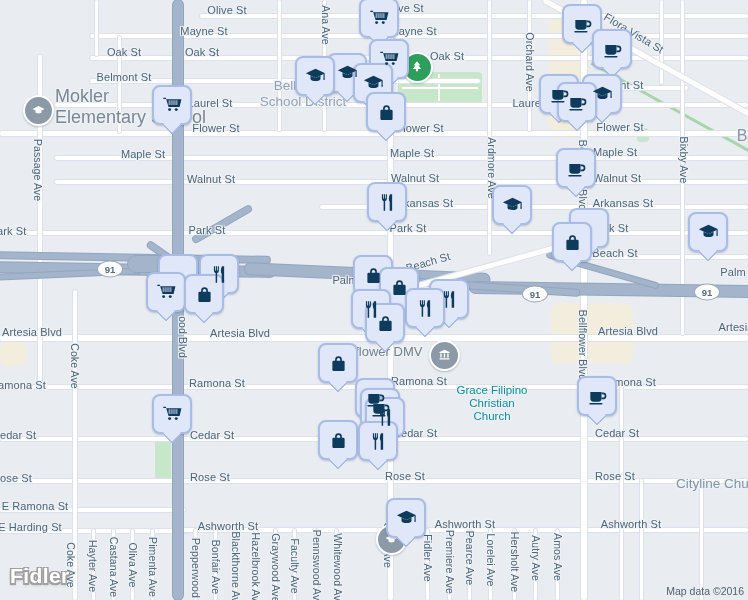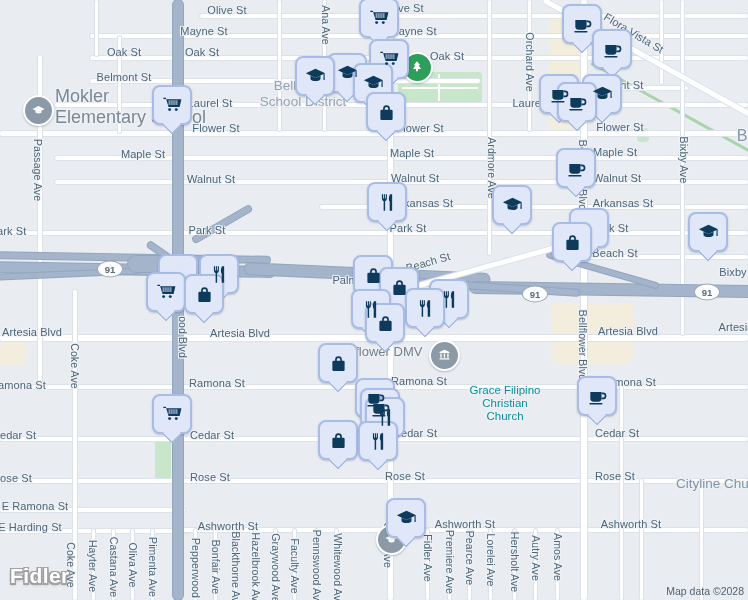--- a/index.html
+++ b/index.html
@@ -167,21 +167,21 @@
       <div class="lbl" style="left: 617px; top: 178px;">Walnut St</div>
       <div class="lbl" style="left: 423px; top: 203px;">Arkansas St</div>
       <div class="lbl" style="left: 623px; top: 203px;">Arkansas St</div>
       <div class="lbl" style="left: 8px; top: 231px;">Park St</div>
       <div class="lbl" style="left: 207px; top: 230px;">Park St</div>
       <div class="lbl" style="left: 408px; top: 228px;">Park St</div>
       <div class="lbl" style="left: 610px; top: 228px;">Park St</div>
       <div class="lbl" style="left: 428px; top: 262px; transform: translate(-50%, -50%) rotate(-16deg);">Beach St</div>
       <div class="lbl" style="left: 615px; top: 253px;">Beach St</div>
       <div class="lbl" style="left: 352px; top: 280px;">Palm St</div>
-      <div class="lbl" style="left: 733px; top: 272px;">Bixby</div>
+      <div class="lbl" style="left: 733px; top: 272px;">Palm</div>
       <div class="lbl" style="left: 32px; top: 332px;">Artesia Blvd</div>
       <div class="lbl" style="left: 240px; top: 333px;">Artesia Blvd</div>
       <div class="lbl" style="left: 628px; top: 331px;">Artesia Blvd</div>
       <div class="lbl" style="left: 736px; top: 327px;">Artesia</div>
       <div class="lbl" style="left: 18px; top: 385px;">Ramona St</div>
       <div class="lbl" style="left: 217px; top: 383px;">Ramona St</div>
       <div class="lbl" style="left: 419px; top: 381px;">Ramona St</div>
       <div class="lbl" style="left: 628px; top: 382px;">Ramona St</div>
       <div class="lbl" style="left: 14px; top: 435px;">Cedar St</div>
       <div class="lbl" style="left: 212px; top: 435px;">Cedar St</div>
@@ -223,21 +223,21 @@
       <div class="lbl v" style="left: 428px; top: 558px;">Fidler Ave</div>
       <div class="lbl v" style="left: 450px; top: 562px;">Premiere Ave</div>
       <div class="lbl v" style="left: 470px; top: 558px;">Pearce Ave</div>
       <div class="lbl v" style="left: 491px; top: 560px;">Lorelei Ave</div>
       <div class="lbl v" style="left: 515px; top: 562px;">Hersholt Ave</div>
       <div class="lbl v" style="left: 536px; top: 558px;">Autry Ave</div>
       <div class="lbl v" style="left: 558px; top: 557px;">Amos Ave</div>
       <div class="alabel" style="left: 303px; top: 94px; color: rgb(148, 163, 177); font-size: 13.5px;">Bellflower<br>School District</div>
       <div class="alabel left" style="left: 55px; top: 107px; color: rgb(123, 136, 148); font-size: 18px;">Mokler<br>Elementary School</div>
       <div class="alabel" style="left: 378px; top: 352px; color: rgb(114, 127, 138); font-size: 13px;">Bellflower DMV</div>
-      <div class="alabel" style="left: 505px; top: 404px; color: rgb(12, 142, 154); font-size: 11.5px;">Grace Filipino<br>Christian<br>Church</div>
+      <div class="alabel" style="left: 492px; top: 404px; color: rgb(12, 142, 154); font-size: 11.5px;">Grace Filipino<br>Christian<br>Church</div>
       <div class="alabel left" style="left: 676px; top: 484px; color: rgb(129, 149, 168); font-size: 13.5px;">Cityline Church</div>
       <div class="alabel" style="left: 742px; top: 136px; color: rgb(138, 151, 164); font-size: 16px;">B</div>
     </div>
   <div id="layer-markers">
       <div class="pin" style="left: 377px; top: 16px;">
         <svg width="21" height="21" viewBox="0 0 24 24">
           <path d="M1.5 3h2.8l.7 1.9h17.2l-2.1 8.7H7.5L4.7 4.6H1.5z" fill="currentColor"></path>
           <g fill="#dfe7f9">
             <rect x="7.7" y="6" width="1" height="5.4"></rect>
             <rect x="9.9" y="6" width="1" height="5.4"></rect>
@@ -530,14 +530,14 @@
         </svg>
       </div>
       <div class="cpin gray" style="left: 36px; top: 108px;">
         <svg width="17" height="17" viewBox="0 0 24 24">
           <path d="M12 5.6 20.5 9.8 12 14 3.5 9.8z" fill="#fff"></path>
           <path d="M7.8 11.8v2.7c0 .9 1.9 1.7 4.2 1.7s4.2-.8 4.2-1.7v-2.7L12 13.9z" fill="#fff"></path>
         </svg>
       </div>
     </div>
   <div id="google-logo">Fidler</div>
-  <div id="map-data">Map data ©2028</div>
+  <div id="map-data">Map data ©2016</div>
 </div>
 
 </body></html>

